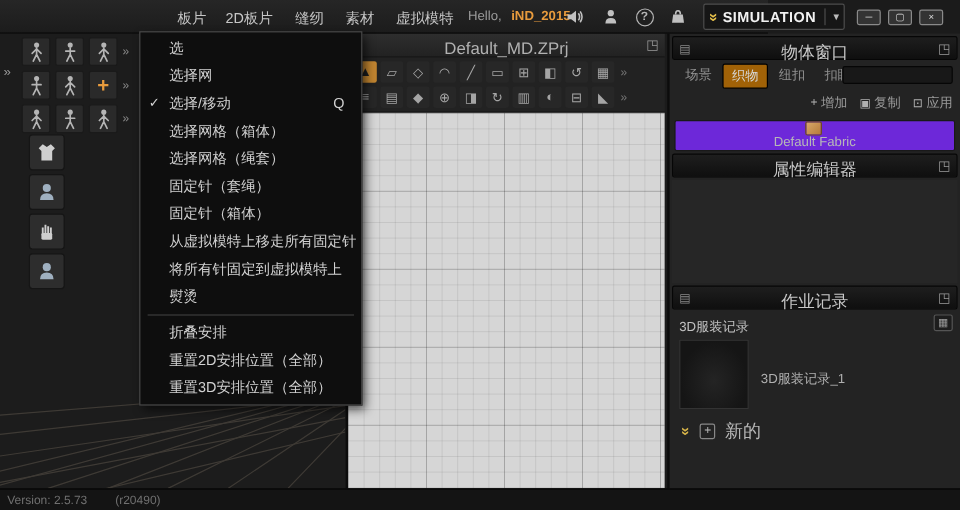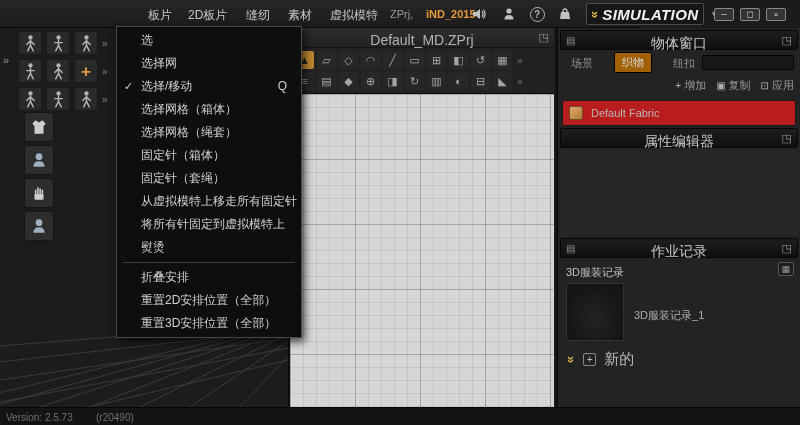--- a/index.html
+++ b/index.html
@@ -12,21 +12,21 @@
     background:linear-gradient(#262626,#1c1c1c); border-bottom:1px solid #0a0a0a; z-index:30; }
   .mb-item { position:absolute; top:7px; font-size:12px; color:#c6c6c6; cursor:default; }
   .greet { position:absolute; top:8px; font-size:11px; color:#9a9a9a; }
   .uname { position:absolute; top:8px; font-size:11px; font-weight:bold; color:#e89b3d; }
   .tb-icon { position:absolute; top:5px; width:18px; height:18px; display:flex; align-items:center; justify-content:center; }
   .help-circle { width:15px; height:15px; border:1.5px solid #b5b5b5; border-radius:50%;
     color:#b5b5b5; font-size:10px; font-weight:bold; display:flex; align-items:center; justify-content:center; }
   .sim-btn { position:absolute; left:586px; top:3px; width:118px; height:22px; display:flex; align-items:center;
     background:#161616; border:1px solid #4d4d4d; border-radius:2px; }
   .sim-chev { transform:rotate(90deg); color:#e8c24a; font-weight:bold; font-size:13px; margin:0 3px 0 5px; }
-  .sim-label { color:#f2f2f2; font-weight:bold; font-size:15px; letter-spacing:.4px;font-style:italic; }
+  .sim-label { color:#f2f2f2; font-weight:bold; font-size:12px; letter-spacing:.4px; }
   .sim-div { width:1px; height:14px; background:#4d4d4d; margin:0 5px 0 7px; }
   .sim-arrow { color:#bbb; font-size:8px; }
   .winbtn { position:absolute; top:8px; width:20px; height:13px; background:#333; border:1px solid #8a8a8a;
     border-radius:2px; color:#ddd; font-size:8px; line-height:11px; text-align:center; }
 
   
   .tool-row { position:absolute; left:18px; display:flex; gap:4px; z-index:20; }
   .tool-cell { width:24px; height:24px; background:#2a2a2a; border:1px solid #1a1a1a; border-radius:2px;
     display:flex; align-items:center; justify-content:center; }
   .tool-cell.orange { color:#e89b3d; font-size:17px; font-weight:bold; line-height:1; }
@@ -65,30 +65,30 @@
     background-size:65px 65px, 65px 65px, 13px 13px, 13px 13px; }
 
   
   .rpanel { position:absolute; left:556px; top:28px; width:244px; height:379px; background:#232323;
     border-left:2px solid #0c0c0c; }
   .phdr { position:absolute; left:2px; right:2px; height:20px; background:linear-gradient(#1e1e1e,#0f0f0f);
     border:1px solid #060606; border-radius:2px; }
   .phdr-text { position:absolute; left:0; right:0; top:4px; text-align:center; font-size:14px; color:#c8c8c8; }
   .phdr .lic { position:absolute; left:5px; top:4px; color:#8a8a8a; font-size:10px; }
   .phdr .ric { position:absolute; right:5px; top:3px; color:#9a9a9a; font-size:11px; }
-  .ow-tabs { position:absolute; left:6px; top:25px; height:20px; display:flex; gap:14px; align-items:flex-end; }
+  .ow-tabs { position:absolute; left:6px; top:25px; height:20px; display:flex; gap:2px; align-items:flex-start; }
   .ow-tab { font-size:11px; color:#8f8f8f; padding:2px 7px; border-radius:2px; }
   .ow-tab.active { color:#d6d6d6; background:#a16207; border:1px solid #000; }
   .ow-filter { position:absolute; right:6px; top:27px; width:92px; height:15px; background:#181818;
     border:1px solid #060606; border-radius:2px; color:#ccc; font-size:10px; padding:0 3px; }
   .ow-actions { position:absolute; right:6px; top:50px; display:flex; gap:10px; align-items:center; }
   .ow-act { display:flex; gap:3px; align-items:center; font-size:11px; color:#9a9a9a; }
   .ow-act .ic { font-size:10px; color:#b0b0b0; }
-  .fab-row { position:absolute; left:4px; right:4px; top:72px; height:26px; background:#b91c1c;
-    border:1px solid #191919; border-radius:2px; display:flex; align-items:center; }
+  .fab-row { position:absolute; left:4px; right:4px; top:72px; height:26px; background:#6d28d9;
+    border:1px solid #191919; border-radius:2px; display:flex; align-items:center;flex-direction:column; }
   .fab-swatch { width:14px; height:14px; margin:0 8px 0 6px; background:linear-gradient(135deg,#d8a869,#b57a3a);
     border:1px solid #6e4a20; border-radius:2px; }
   .fab-name { font-size:11px; color:#b8b8b8; }
   .empty-props { position:absolute; left:2px; right:2px; top:122px; height:86px; background:#262626; }
   .hist-sec { position:absolute; left:8px; top:237px; font-size:11px; color:#c2c2c2; }
   .hist-grid-btn { position:absolute; right:6px; top:234px; width:16px; height:14px; border:1px solid #555;
     border-radius:2px; color:#999; font-size:9px; text-align:center; line-height:12px; background:#1d1d1d; }
   .hist-thumb { position:absolute; left:8px; top:255px; width:58px; height:58px; background:#151515;
     border:1px solid #333;
     background-image:radial-gradient(ellipse at 50% 60%, #242424 0%, #151515 70%); }
@@ -269,21 +269,21 @@
     </div>
   </div>
 
   <div class="titlebar">
     <span class="mb-item" style="left:148px">板片</span>
     <span class="mb-item" style="left:188px">2D板片</span>
     <span class="mb-item" style="left:246px">缝纫</span>
     <span class="mb-item" style="left:288px">素材</span>
     <span class="mb-item" style="left:330px">虚拟模特</span>
 
-    <span class="greet" style="left:390px">ZPrj,</span>
+    <span class="greet" style="left:390px">Hello,</span>
     <span class="uname" style="left:426px">iND_2015</span>
 
     <span class="tb-icon" style="left:470px">
         <svg width="16" height="16">
           <use href="#sym-speaker"></use>
         </svg>
       </span>
     <span class="tb-icon" style="left:500px">
         <svg width="16" height="16">
           <use href="#sym-person"></use>
@@ -412,22 +412,22 @@
   <div class="cmenu">
     <div class="cm-item"><span>选</span></div>
     <div class="cm-item"><span>选择网</span></div>
     <div class="cm-item">
       <span class="cm-check">✓</span>
       <span>选择/移动</span>
       <span class="cm-short">Q</span>
     </div>
     <div class="cm-item"><span>选择网格（箱体）</span></div>
     <div class="cm-item"><span>选择网格（绳套）</span></div>
+    <div class="cm-item"><span>固定针（套绳）</span></div>
     <div class="cm-item"><span>固定针（箱体）</span></div>
-    <div class="cm-item"><span>固定针（套绳）</span></div>
     <div class="cm-item"><span>从虚拟模特上移走所有固定针</span></div>
     <div class="cm-item"><span>将所有针固定到虚拟模特上</span></div>
     <div class="cm-item"><span>熨烫</span></div>
     <div class="cm-sep"></div>
     <div class="cm-item"><span>折叠安排</span></div>
     <div class="cm-item"><span>重置2D安排位置（全部）</span></div>
     <div class="cm-item"><span>重置3D安排位置（全部）</span></div>
   </div>
 
 </div>

